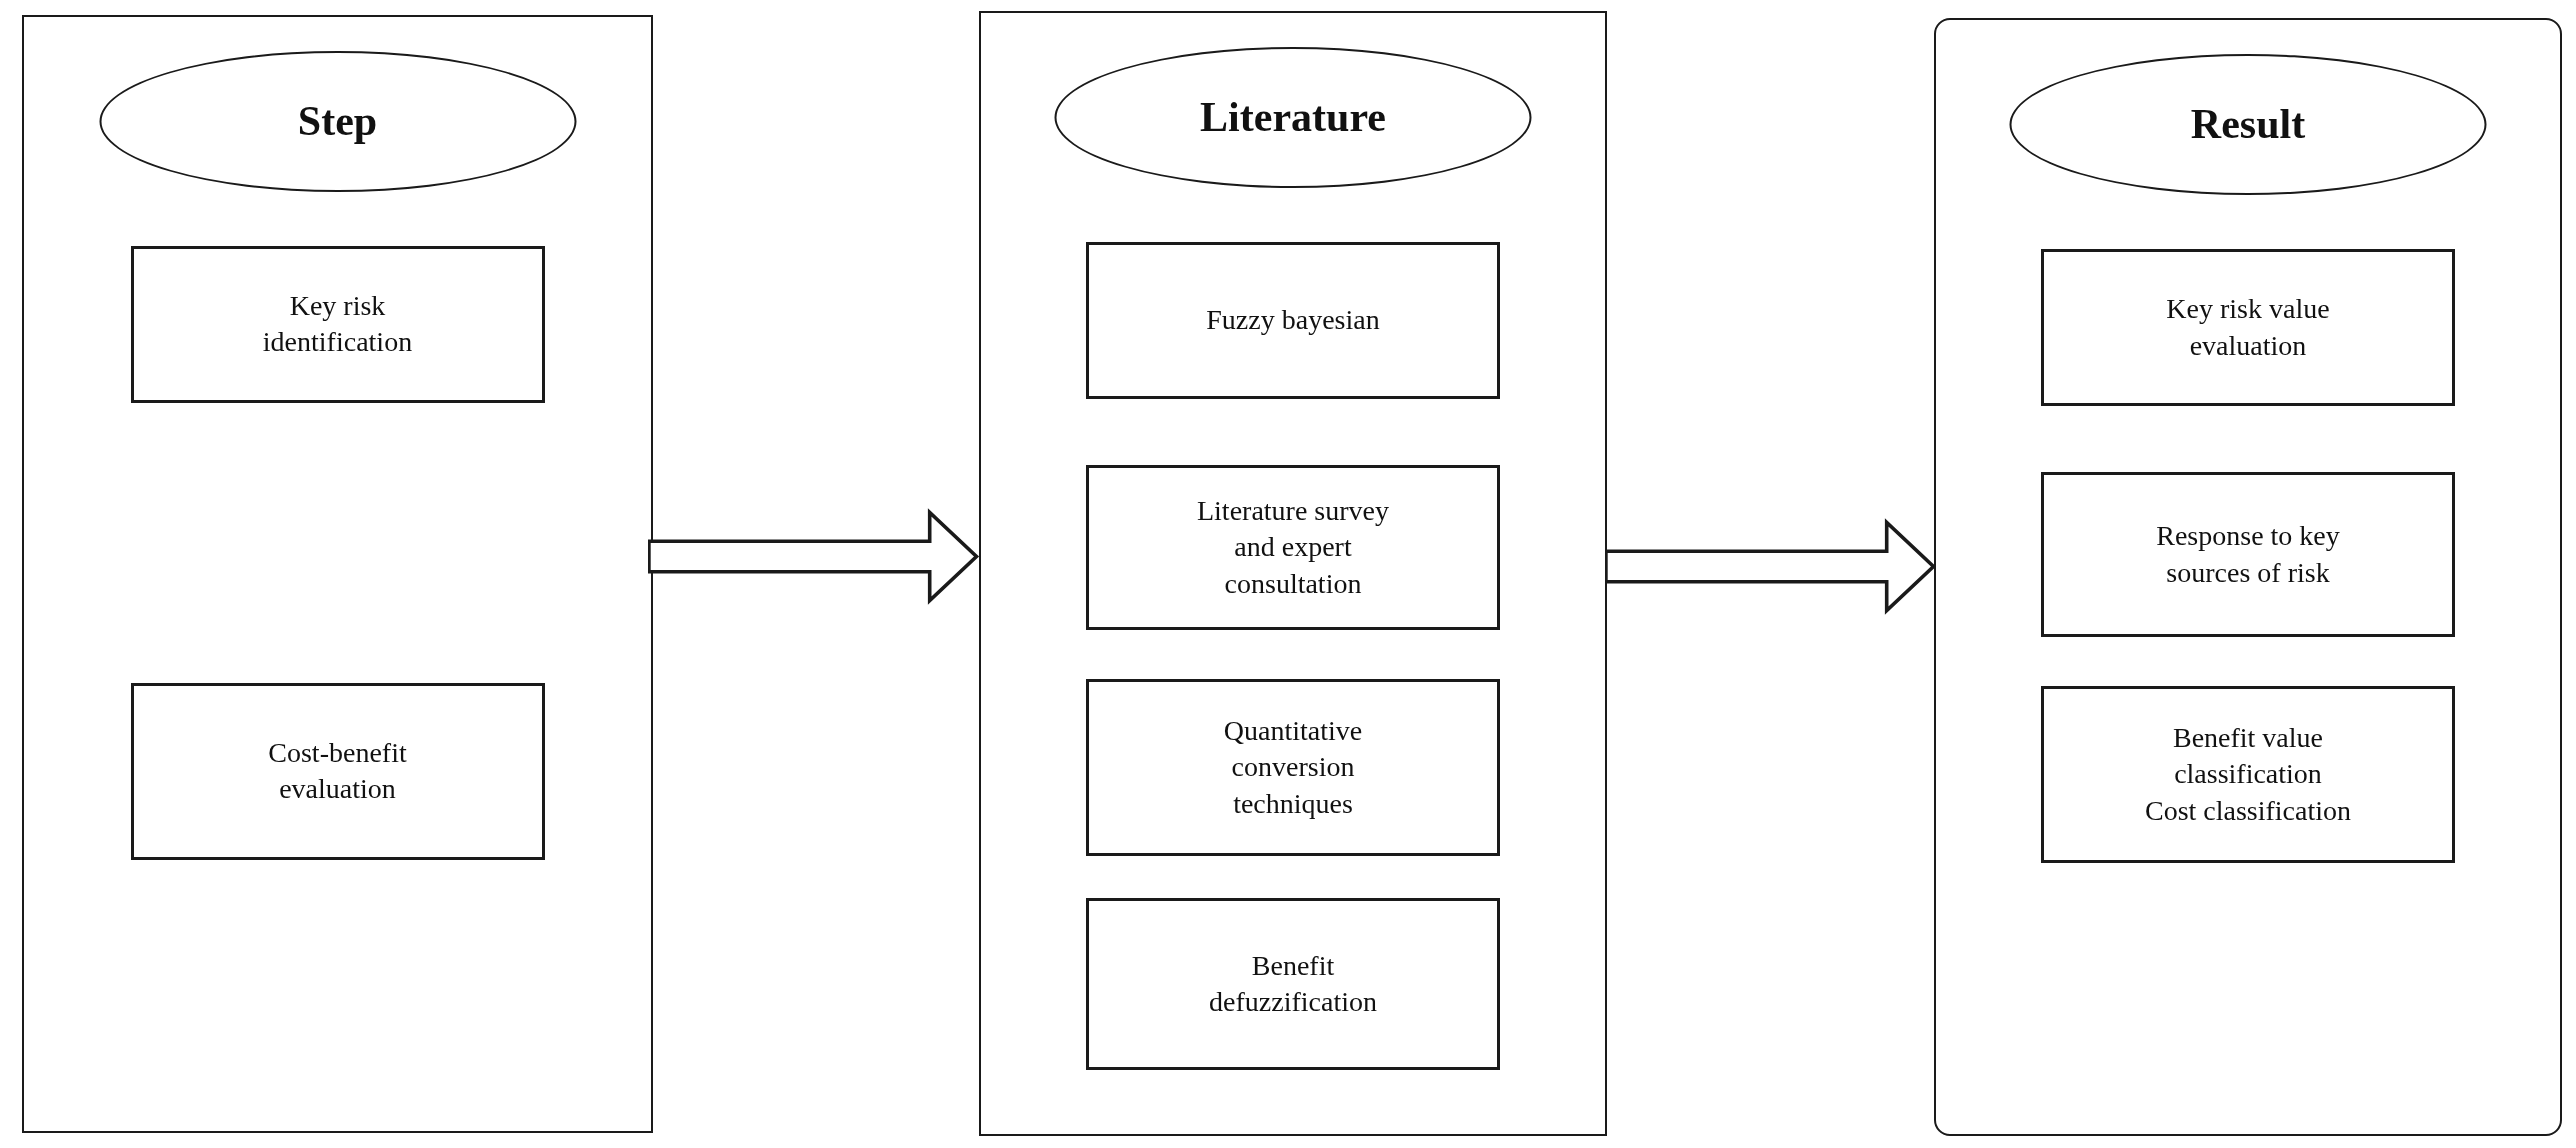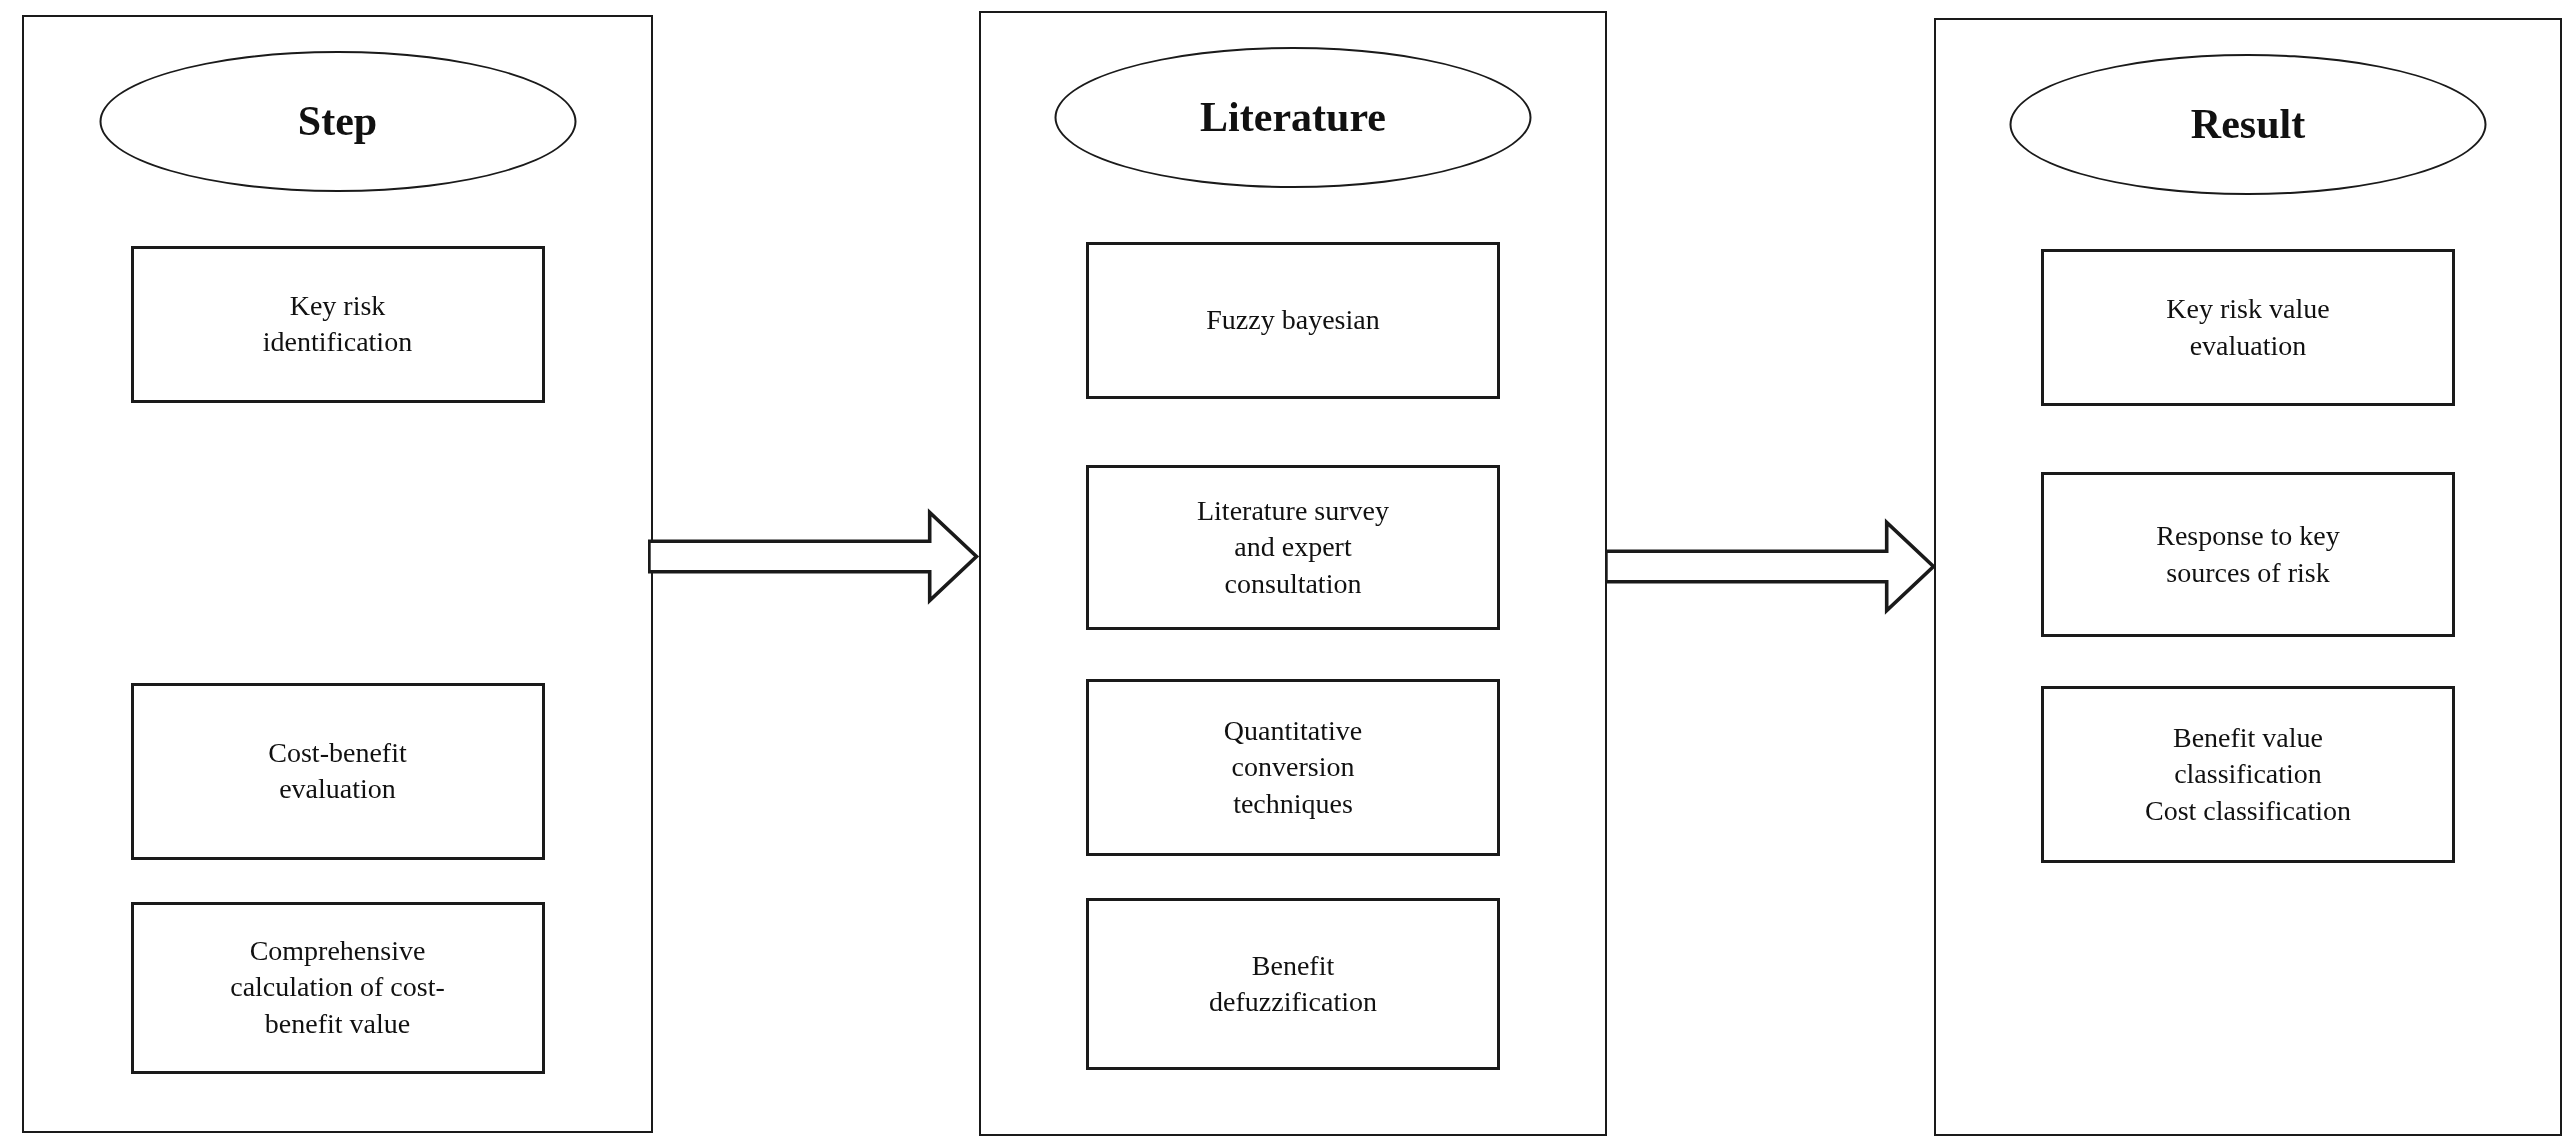--- a/index.html
+++ b/index.html
@@ -16,21 +16,21 @@
     color: #111111;
   }
   .col {
     position: absolute;
     border: 2.7px solid #1a1a1a;
     background: #ffffff;
     box-sizing: border-box;
   }
   #col-step        { left: 22px;   top: 14.5px; width: 631px; height: 1118px; }
   #col-methodology { left: 979px; top: 11px; width: 628px; height: 1125px; }
-  #col-result      { left: 1934px; top: 18px; width: 628px; height: 1118px; }
+  #col-result      { left: 1934px; top: 18px; width: 628px; height: 1118px; border-radius: 16px; }
 
   .ellipse {
     position: absolute;
     top: 34px;
     left: 50%;
     transform: translateX(-50%);
     width: 477px;
     height: 141px;
     border: 2.7px solid #1a1a1a;
     border-radius: 50%;
@@ -91,25 +91,20 @@
       <span>Step</span>
     </div>
     <div class="dbox row1">
       <span>Key risk
 identification</span>
     </div>
     <div class="dbox row3">
       <span>Cost-benefit
 evaluation</span>
     </div>
-    <div class="dbox row4">
-      <span>Comprehensive
-calculation of cost-
-benefit value</span>
-    </div>
   </section>
 
   <svg class="arrow" id="arrow-1" width="333" height="99" viewBox="0 0 368 110" aria-hidden="true">
     <polygon points="0,38 312,38 312,6 364,55 312,104 312,72 0,72"></polygon>
   </svg>
 
   <section class="col" id="col-methodology">
     <div class="ellipse">
       <span>Literature</span>
     </div>

